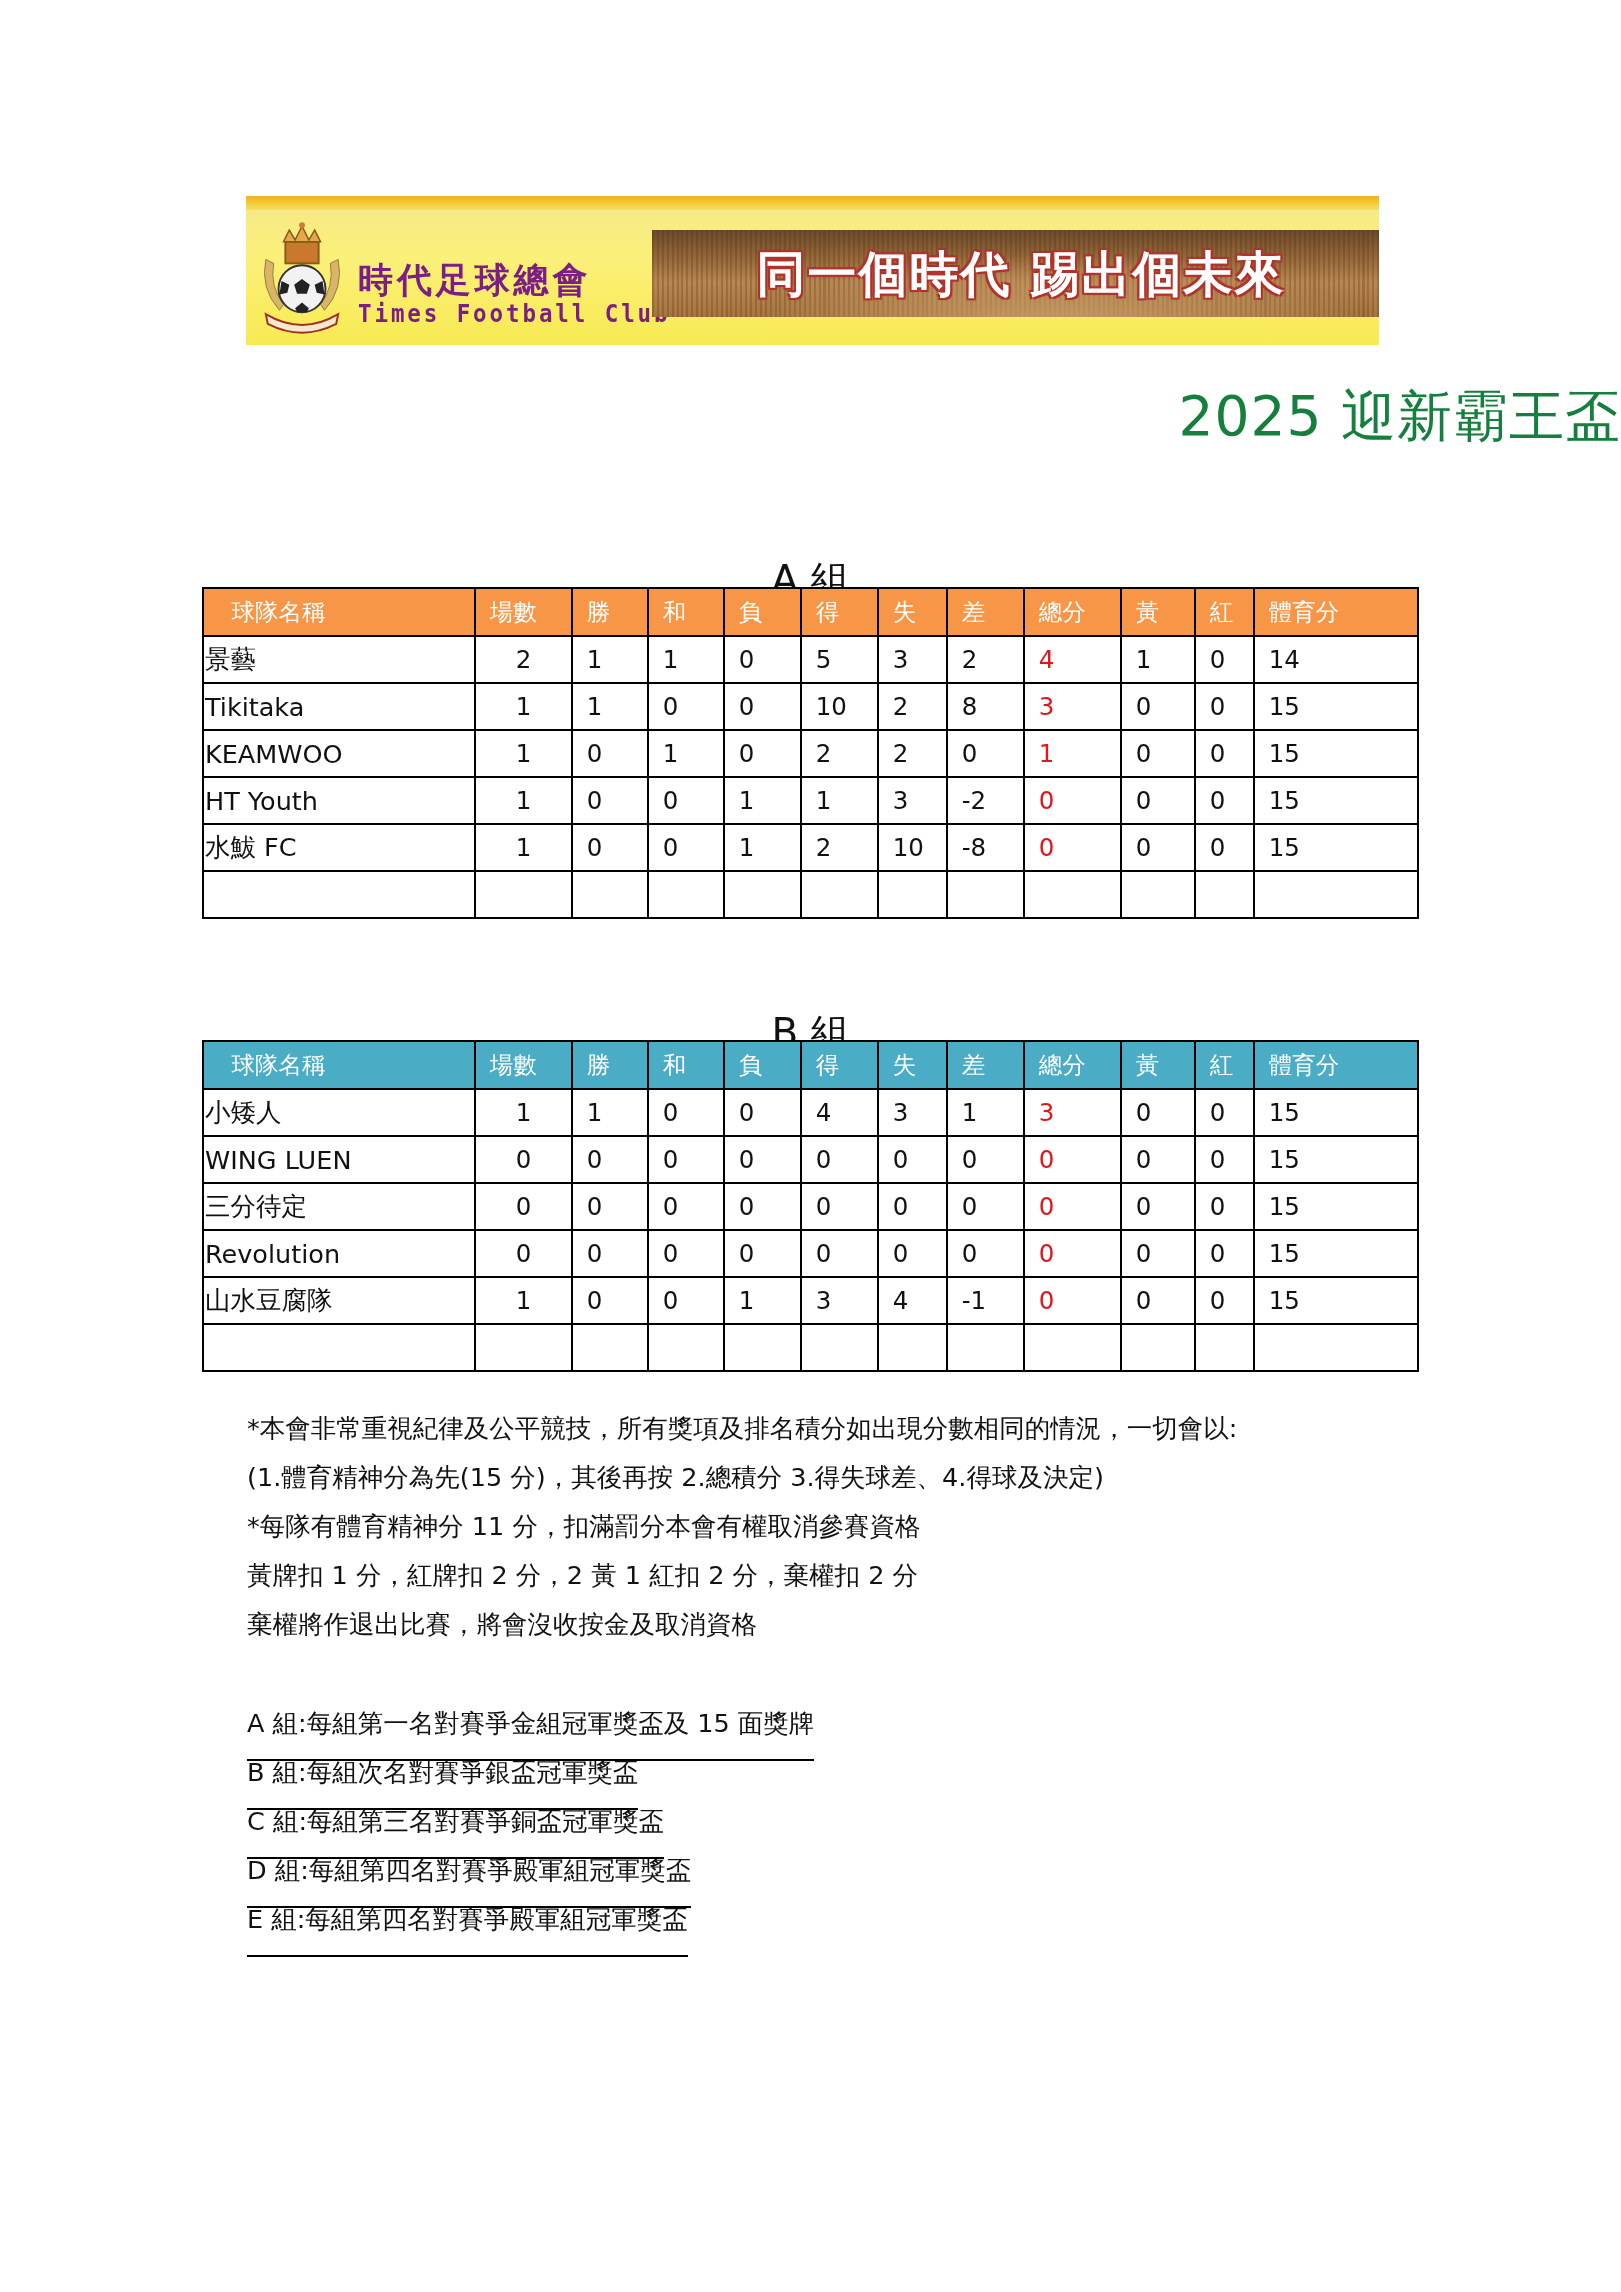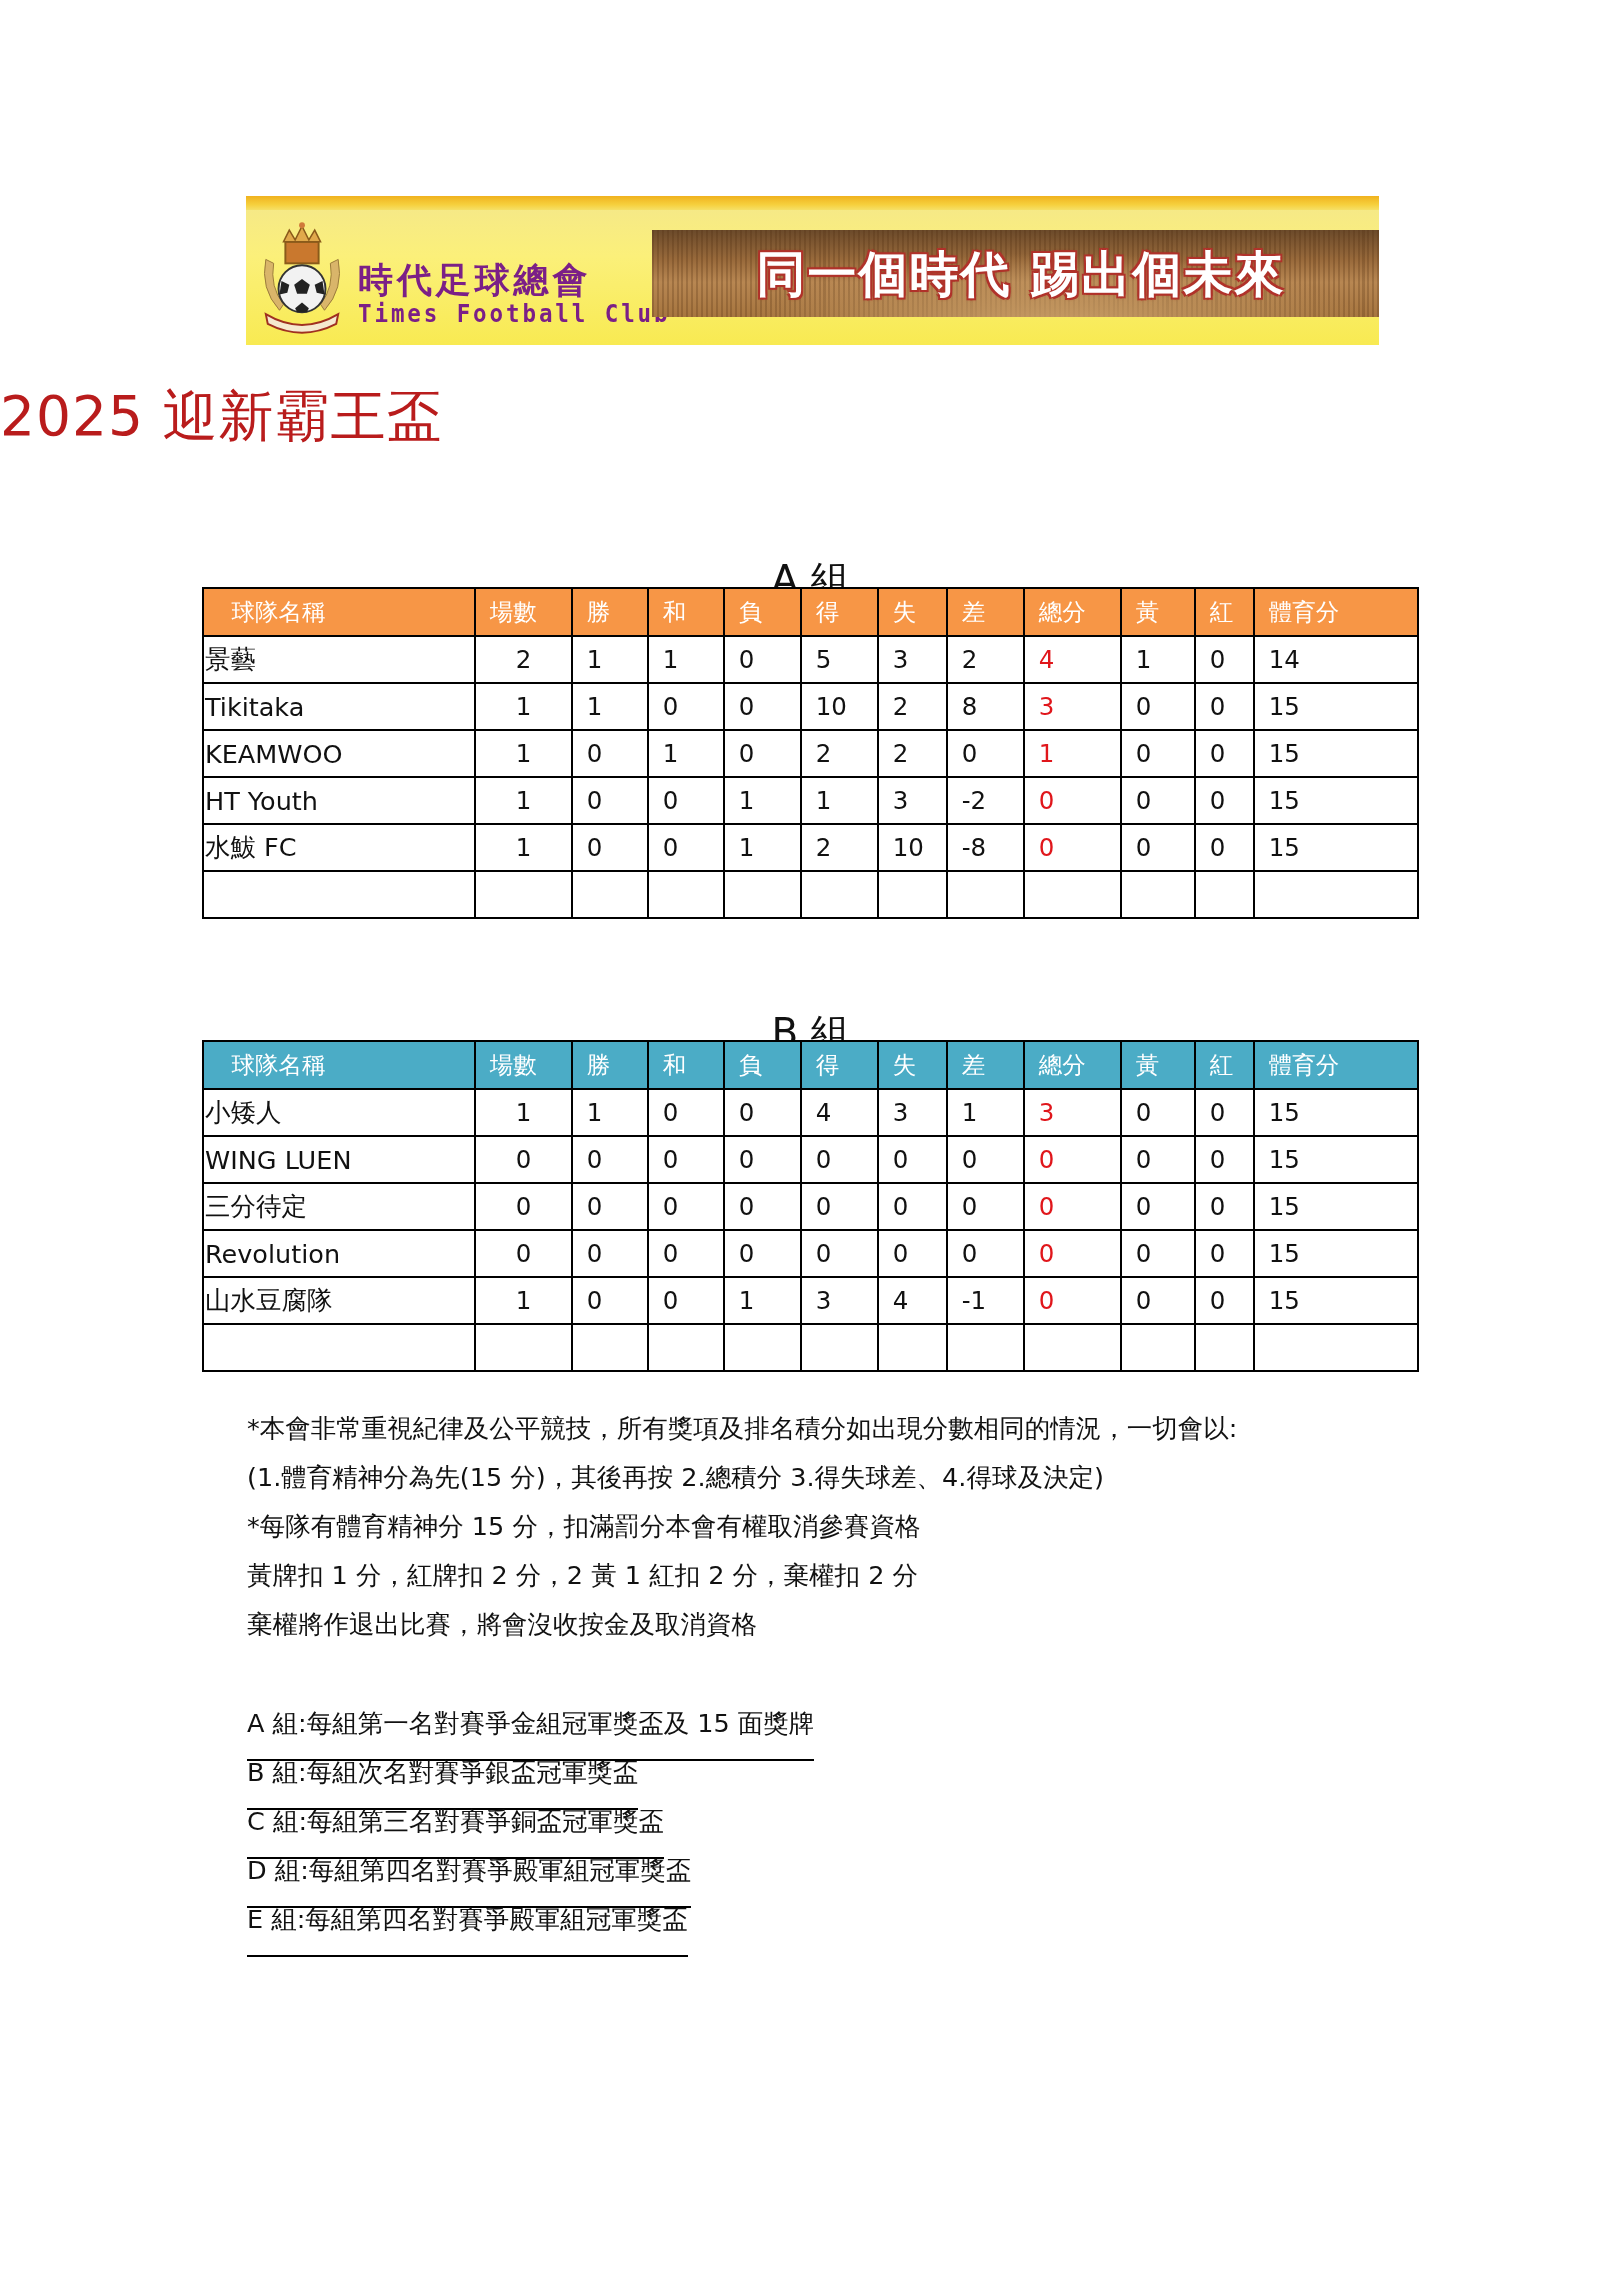--- a/index.html
+++ b/index.html
@@ -19,22 +19,22 @@
   .stadium { position: absolute; left: 406px; top: 34px; width: 738px; height: 87px;
              background:
                radial-gradient(ellipse at 55% 120%, #caa06a 0%, rgba(202,160,106,0) 55%),
                repeating-linear-gradient(90deg, rgba(80,45,15,0.25) 0 2px, rgba(0,0,0,0) 2px 4.9px),
                linear-gradient(180deg, #6b4a2a 0%, #9a6b3c 35%, #b88752 60%, #a6753f 100%); }
   .slogan { position: absolute; left: 0; right: 0; top: 11.8px; text-align: center; font-size: 49px;
             font-weight: bold; color: #ffffff; letter-spacing: 2px;
             text-shadow: -2px -2px 0 #b0322a, 2px -2px 0 #b0322a, -2px 2px 0 #b0322a, 2px 2px 0 #b0322a, 0 0 3.9px #8b1d10; }
 
   
-  .main-title { position: absolute; left: 0; width: 1621px; top: 380px; text-align: left;
-                font-size: 55px; color: #b91c1c; font-family: "DejaVu Sans", sans-serif; letter-spacing: 1px; }
+  .main-title { position: absolute; left: 0; width: 1621px; top: 380px; text-align: right;
+                font-size: 55px; color: #15803d; font-family: "DejaVu Sans", sans-serif; letter-spacing: 1px; }
 
   
   .group-heading { position: absolute; left: 0; width: 1621px; text-align: center; margin-top: 39px; }
   .group-heading span { display: inline-block; font-size: 39px; border-bottom: 3.9px solid #000;
                         padding: 0 2px 3.9px 2px; line-height: 43px; font-family: "DejaVu Sans", sans-serif; }
 
   
   table.standings { position: absolute; left: 202px; width: 1215px; border-collapse: collapse;
                     table-layout: fixed; font-family: "DejaVu Sans", "Liberation Sans", sans-serif; }
   table.standings th, table.standings td { border: 2.9px solid #000; height: 45px; padding: 0 0 0 13.7px;
@@ -322,21 +322,21 @@
         <td></td>
         <td></td>
         <td></td>
     </tr>
   </tbody>
 </table>
 
 <div class="notes">
   <div>*本會非常重視紀律及公平競技，所有獎項及排名積分如出現分數相同的情況，一切會以:</div>
   <div>(1.體育精神分為先(15 分)，其後再按 2.總積分 3.得失球差、4.得球及決定)</div>
-  <div>*每隊有體育精神分 15 分，扣滿罰分本會有權取消參賽資格</div>
+  <div>*每隊有體育精神分 11 分，扣滿罰分本會有權取消參賽資格</div>
   <div>黃牌扣 1 分，紅牌扣 2 分，2 黃 1 紅扣 2 分，棄權扣 2 分</div>
   <div>棄權將作退出比賽，將會沒收按金及取消資格</div>
 </div>
 
 <div class="awards">
   <div><span>A 組:每組第一名對賽爭金組冠軍獎盃及 15 面獎牌</span></div>
   <div><span>B 組:每組次名對賽爭銀盃冠軍獎盃</span></div>
   <div><span>C 組:每組第三名對賽爭銅盃冠軍獎盃</span></div>
   <div><span>D 組:每組第四名對賽爭殿軍組冠軍獎盃</span></div>
   <div><span>E 組:每組第四名對賽爭殿軍組冠軍獎盃</span></div>

